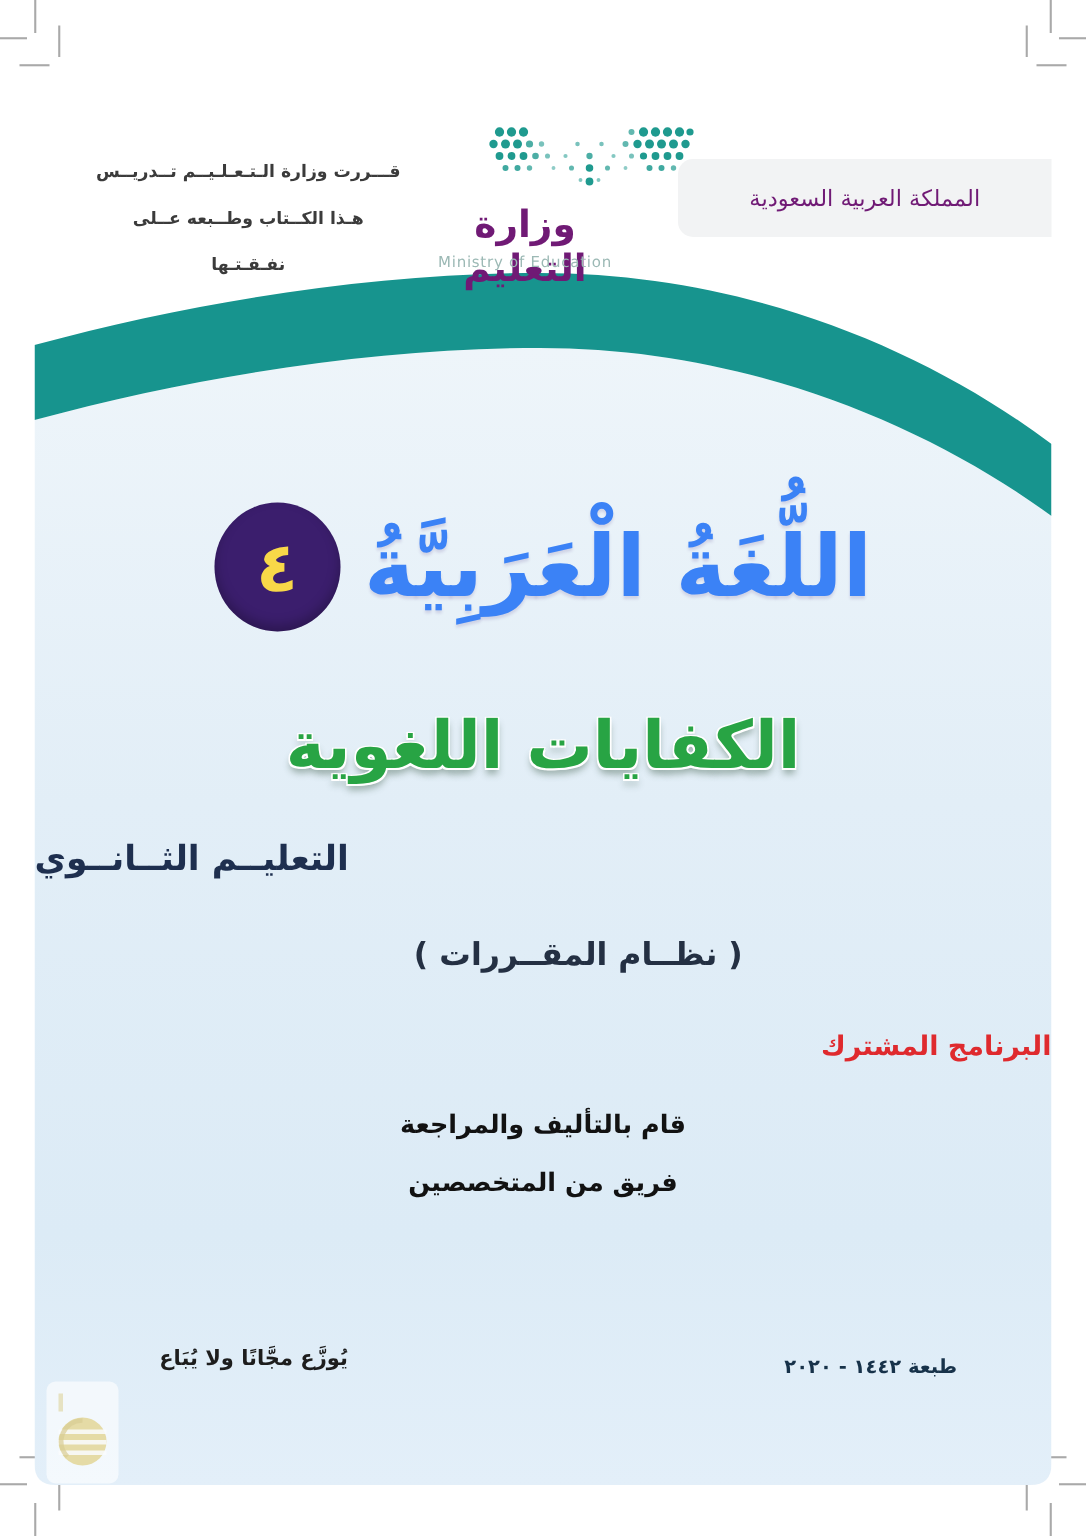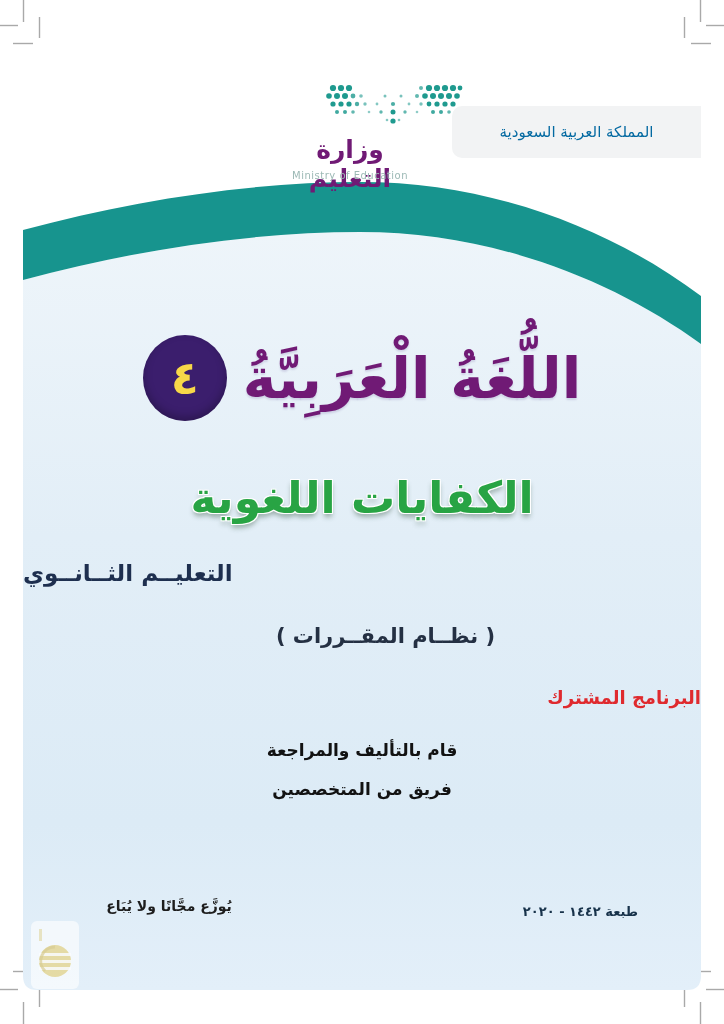--- a/index.html
+++ b/index.html
@@ -16,27 +16,27 @@
   
   .moe-dots{position:absolute;left:300px;top:58px;}
   .moe-wordmark{position:absolute;left:248px;top:110px;width:158px;text-align:center;
                 font-size:25px;font-weight:bold;color:#701a75;letter-spacing:1px;}
   .moe-en{position:absolute;left:248px;top:145px;width:158px;text-align:center;
           font-size:10px;color:#9cb9b5;letter-spacing:.5px;direction:ltr;}
 
   
   .ksa-banner{position:absolute;left:429px;top:81px;width:249px;height:52px;
               background:#f2f3f4;border-radius:10px 0 0 10px;display:flex;
-              align-items:center;justify-content:center;color:#0369a1;
+              align-items:center;justify-content:center;color:#701a75;
               font-size:15px;font-weight:500;}
 
   
   .title-row{position:absolute;left:0;right:0;top:278px;display:flex;direction:rtl;
              justify-content:center;align-items:center;gap:16px;}
-  .book-title{font-size:57px;font-weight:bold;color:#701a75;white-space:nowrap;
+  .book-title{font-size:57px;font-weight:bold;color:#3b82f6;white-space:nowrap;
               text-shadow:0 2px 2px rgba(69,39,126,.15);line-height:150px;}
   .level-badge{flex:0 0 auto;width:84px;height:86px;border-radius:50%;background:#3b1e6d;
                color:#f8d848;font-size:46px;font-weight:bold;display:flex;
                align-items:center;justify-content:center;
                box-shadow:inset 0 -4px 8px rgba(0,0,0,.25);}
 
   .subtitle{position:absolute;left:0;right:0;top:447px;text-align:center;
             font-size:44px;font-weight:bold;color:#28a444;
             text-shadow:-1px -1px 0 #fff,1px -1px 0 #fff,-1px 1px 0 #fff,1px 1px 0 #fff,
                         0 4px 5px rgba(60,90,70,.45);}
@@ -100,20 +100,24 @@
           <stop offset="0.78" stop-color="#dcebf6"></stop>
           <stop offset="1" stop-color="#e3eff9"></stop>
         </linearGradient>
       </defs>
       <path d="M0,255 C110,225 230,207 337,207 C470,207 590,255 678,319
                L678,951 Q678,965 664,965 L14,965 Q0,965 0,951 Z" fill="url(#bluegrad)"></path>
       <path d="M0,205 C110,175 230,157 337,157 C470,157 590,205 678,271
                L678,319 C590,255 470,207 337,207 C230,207 110,225 0,255 Z" fill="#17948e"></path>
     </svg>
 
+    <div class="pub-note">
+      <div>قـــررت وزارة الـتـعـلـيــم تــدريــس</div>
+      <div>هـذا الكــتاب وطــبعه عــلى نفـقـتـها</div>
+    </div>
 
     <svg class="moe-dots" width="140" height="46" viewBox="0 0 140 46">
       <g fill="#1f9a8f">
         <circle cx="10" cy="5" r="3.1"></circle>
           <circle cx="18" cy="5" r="3.1"></circle>
           <circle cx="26" cy="5" r="3.1"></circle>
         <circle cx="98" cy="5" r="2" opacity=".7"></circle>
           <circle cx="106" cy="5" r="3.1"></circle>
           <circle cx="114" cy="5" r="3.1"></circle>
           <circle cx="122" cy="5" r="3.1"></circle>

